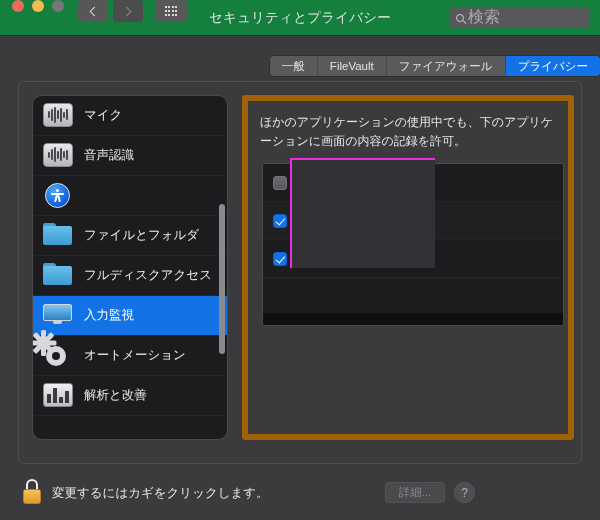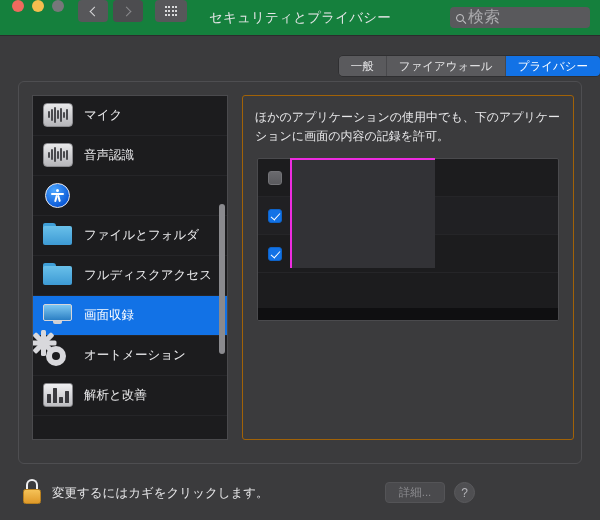--- a/index.html
+++ b/index.html
@@ -69,21 +69,21 @@
 
   
   .groupbox {
     position: absolute; left: 18px; top: 81px; width: 564px; height: 383px;
     border: 1px solid #4e4e51; border-radius: 6px; background: transparent;
   }
 
   
   .sidebar {
     position: absolute; left: 32px; top: 95px; width: 196px; height: 345px;
-    background: #1c1c1e; border: 1px solid #4a4a4d; border-radius: 0;
+    background: #1c1c1e; border: 1px solid #4a4a4d; border-radius: 10px;
     overflow: hidden;
   }
   .side-row {
     height: 40px; display: flex; align-items: center; padding-left: 10px;
     border-bottom: .5px solid #252528;
   }
   .side-row.selected { background: #1272e6; }
   .side-row .label { font-size: 12.5px; color: #ebebed; margin-left: 11px; white-space: nowrap; }
   .side-row.selected .label { color: #ffffff; }
   .ico { width: 30px; height: 26px; flex: 0 0 30px; position: relative; }
@@ -135,21 +135,21 @@
   .ico-chart i { width: 4.5px; background: #3a3a3e; display: block; border-radius: .5px; }
 
   .side-scroll {
     position: absolute; right: 2px; top: 108px; width: 6px; height: 150px;
     background: #8a8a8e; border-radius: 3px;
   }
 
   
   .rightpanel {
     position: absolute; left: 242px; top: 95px; width: 332px; height: 345px;
-    border: 1px solid #a16207; border-radius: 3px; background: #3b3b3d;
+    border: 6px solid #a16207; border-radius: 3px; background: #3b3b3d;
     padding: 12px 12px 0 12px;
   }
   .desc { font-size: 12px; color: #e8e8ea; line-height: 1.55; }
 
   .applist {
     position: absolute; left: 14px; top: 62px; width: 302px; height: 163px;
     background: #1c1c1e; border: 1px solid #4a4a4d; border-radius: 2px; overflow: hidden;
   }
   .app-row { height: 38px; display: flex; align-items: center; padding-left: 10px; border-bottom: .5px solid #252528; }
   .app-row.alt { background: #202023; }
@@ -231,20 +231,21 @@
     <div class="win-title">セキュリティとプライバシー</div>
     <div class="searchbox">
       <span class="mag"></span>
       <span class="search-ph">検索</span>
     </div>
   </div>
 
   <div class="tabbar">
     <div class="tabs">
       <div class="tab">一般</div>
+      <div class="tab">FileVault</div>
       <div class="tab">ファイアウォール</div>
       <div class="tab active">プライバシー</div>
     </div>
   </div>
 
   <div class="groupbox"></div>
 
   <div class="sidebar">
 
     <div class="side-row">
@@ -302,21 +303,21 @@
       <span class="ico">
         <span class="ico-folder"><i class="tab-f"></i><i class="body-f"></i></span>
       </span>
       <span class="label">フルディスクアクセス</span>
     </div>
 
     <div class="side-row selected">
       <span class="ico">
         <span class="ico-mon"><i class="screen"></i><i class="stand"></i></span>
       </span>
-      <span class="label">画面収録</span>
+      <span class="label">入力監視</span>
     </div>
 
     <div class="side-row">
       <span class="ico">
         <span class="ico-gear">
           <i class="teeth" style="transform:rotate(0deg)"></i>
           <i class="teeth" style="transform:rotate(45deg)"></i>
           <i class="teeth" style="transform:rotate(90deg)"></i>
           <i class="teeth" style="transform:rotate(135deg)"></i>
           <i class="ring"></i><i class="hole"></i>

